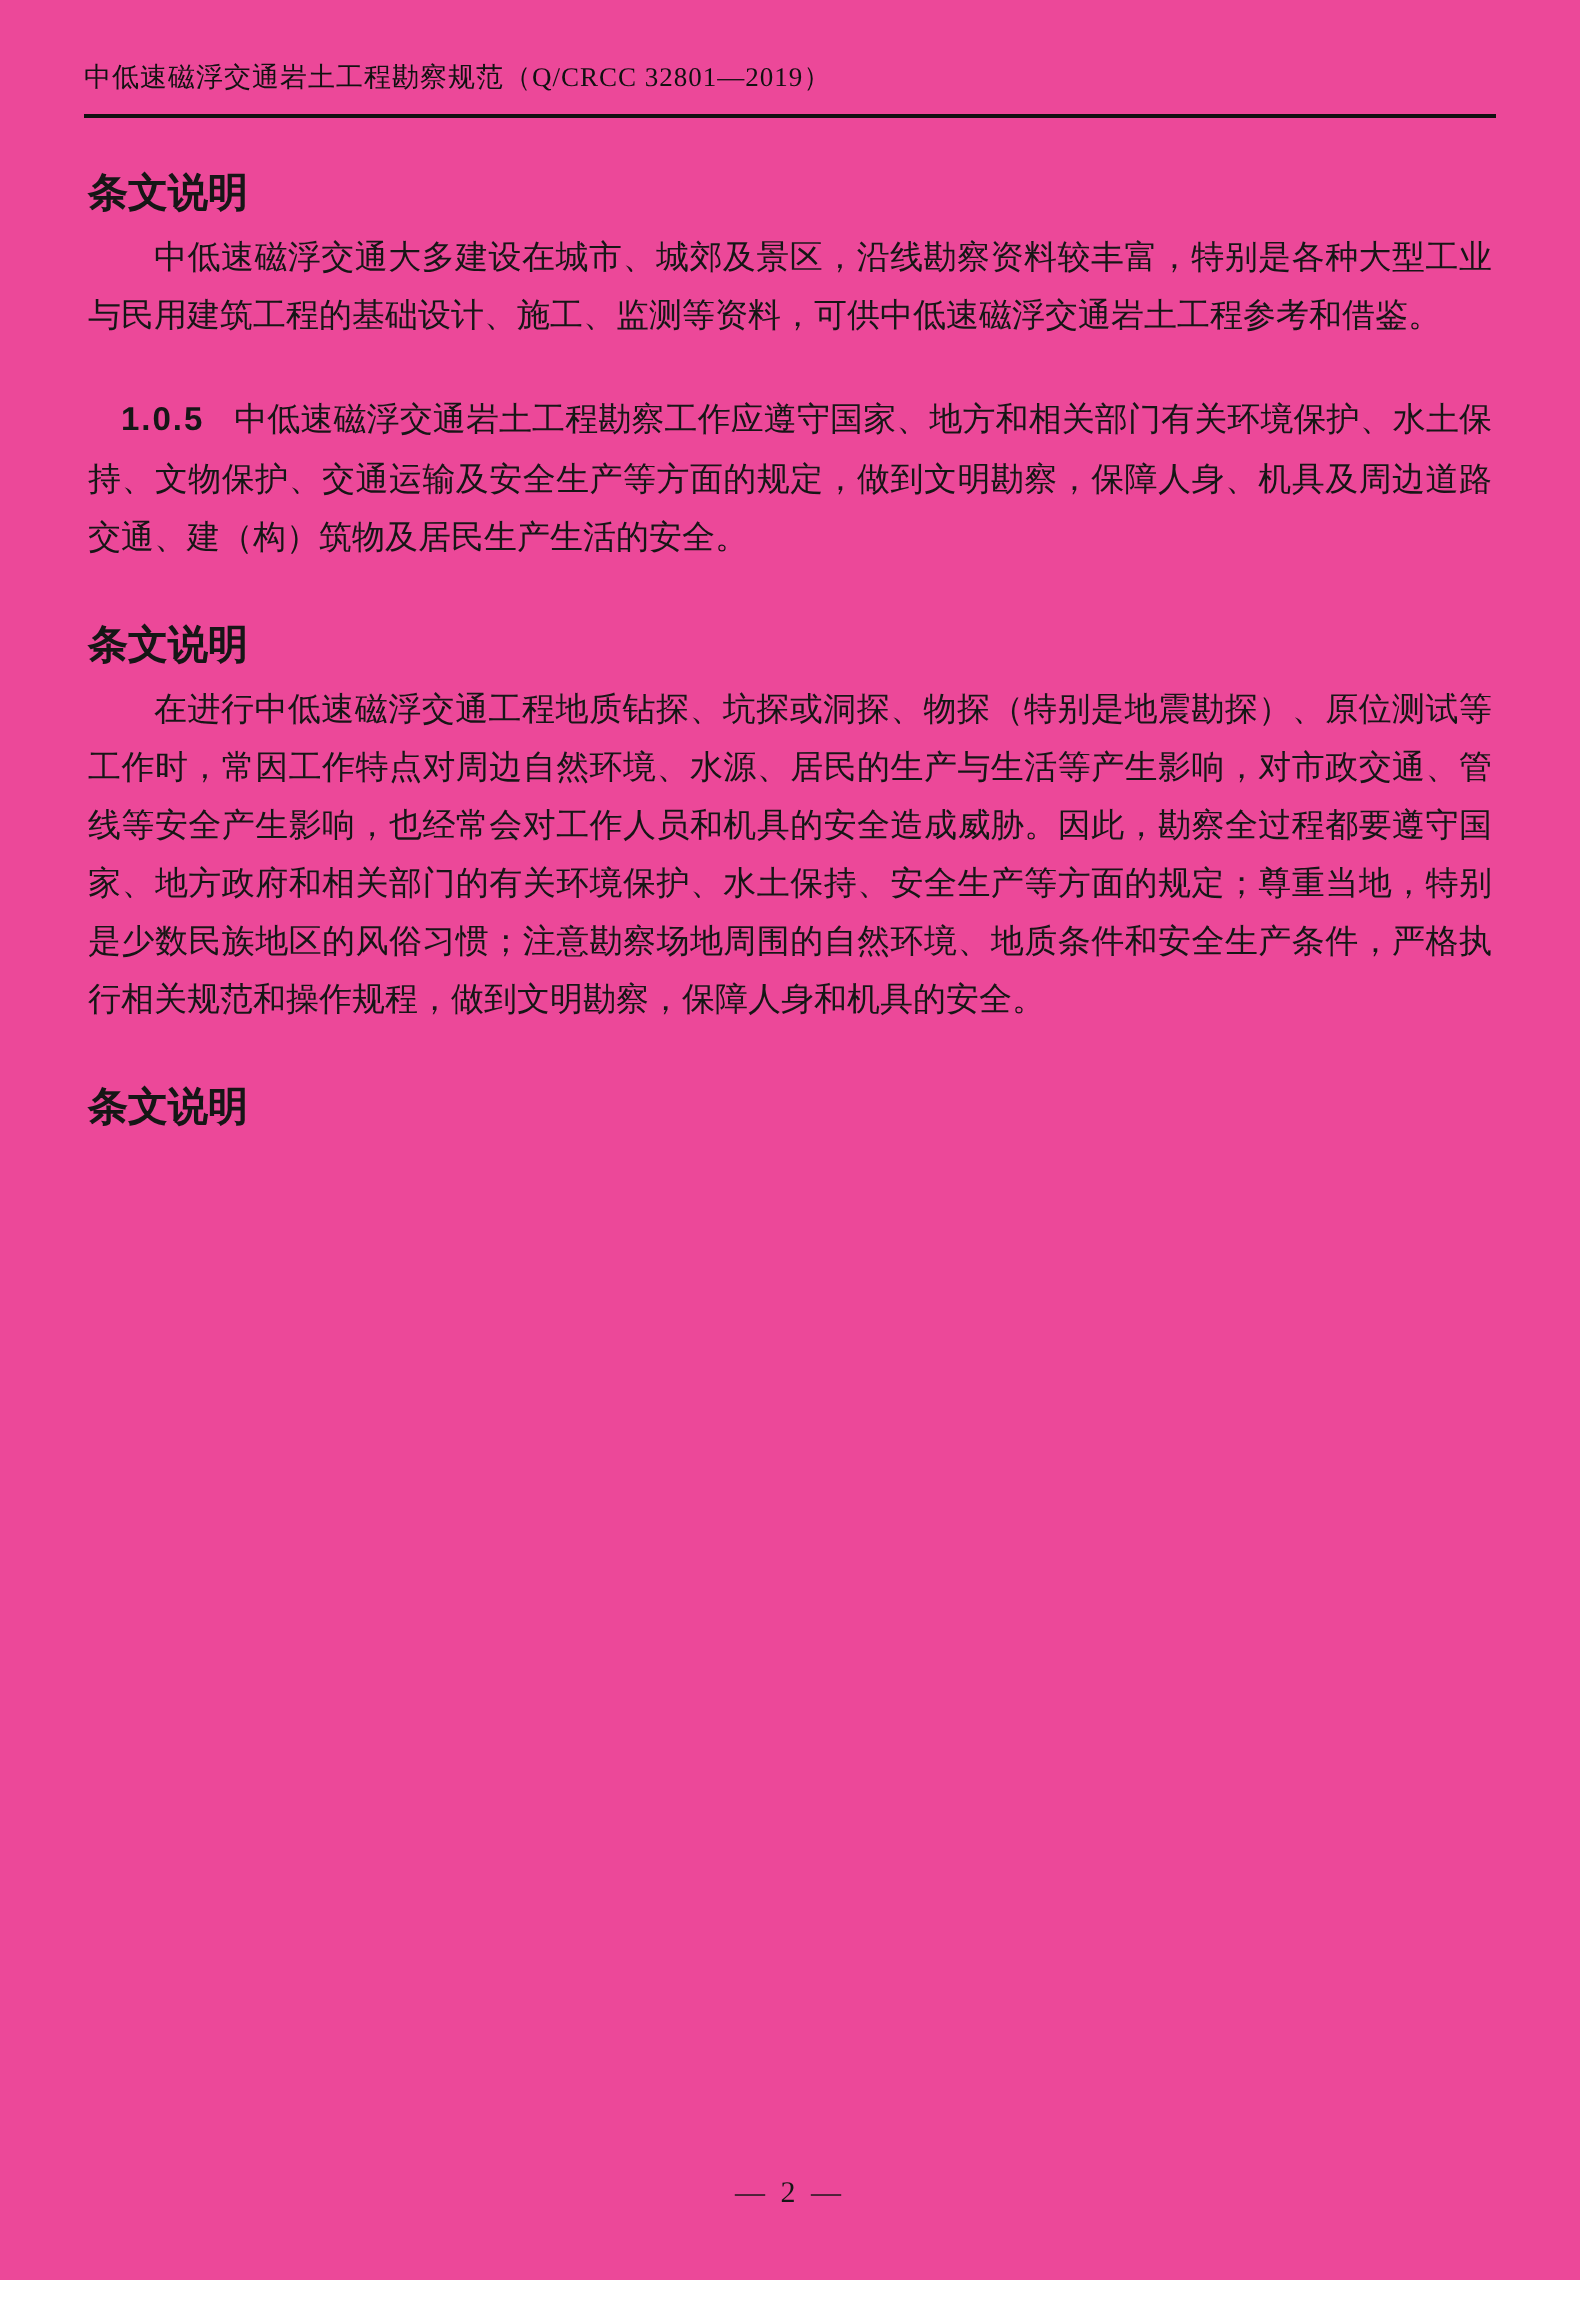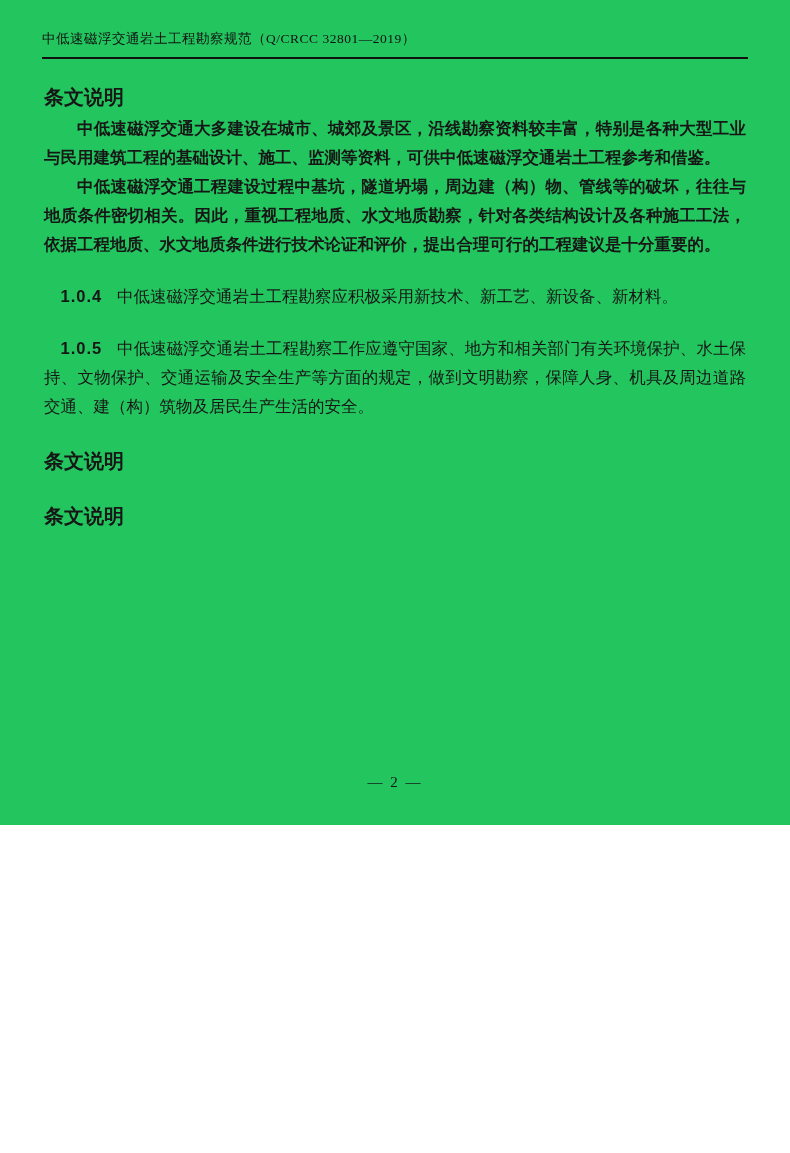--- a/index.html
+++ b/index.html
@@ -1,22 +1,22 @@
 <!DOCTYPE html>
 <html><head>
 <meta charset="utf-8">
 <style>
   * { margin: 0; padding: 0; box-sizing: border-box; }
   html, body { background: #ffffff; }
   .page {
     position: relative;
     width: 790px;
-    height: 825px;
+    height: 1140px;
     margin: 0 auto;
-    background: #22c55e;
+    background: #ec4899;
     color: #161616;
     font-family: "Liberation Serif", serif;
     overflow: hidden;
   }
   .page-header {
     margin: 30px 42px 0 42px;
     padding-bottom: 9px;
     border-bottom: 2px solid #111111;
   }
   .header-title {
@@ -35,21 +35,20 @@
     font-family: "Liberation Sans", sans-serif;
     font-weight: 700;
     font-size: 20px;
     margin-top: 26px;
     margin-bottom: 2px;
     text-align: left;
   }
   .heading:first-child { margin-top: 0; }
   .para {
     text-indent: 2em;
-    font-weight: bold;
   }
   .clause {
     margin-top: 23px;
     text-indent: 1em;
   }
   .clause-num {
     font-weight: 700;
     font-family: "Liberation Sans", sans-serif;
     margin-right: 0.9em;
     letter-spacing: 1px;
@@ -73,28 +72,27 @@
   <header class="page-header">
     <div class="header-title">中低速磁浮交通岩土工程勘察规范（Q/CRCC 32801—2019）</div>
   </header>
 
   <main class="content">
 
     <h2 class="heading">条文说明</h2>
 
     <p class="para">中低速磁浮交通大多建设在城市、城郊及景区，沿线勘察资料较丰富，特别是各种大型工业与民用建筑工程的基础设计、施工、监测等资料，可供中低速磁浮交通岩土工程参考和借鉴。</p>
 
-    <p class="para">中低速磁浮交通工程建设过程中基坑，隧道坍塌，周边建（构）物、管线等的破坏，往往与地质条件密切相关。因此，重视工程地质、水文地质勘察，针对各类结构设计及各种施工工法，依据工程地质、水文地质条件进行技术论证和评价，提出合理可行的工程建议是十分重要的。</p>
 
-    <p class="clause"><span class="clause-num">1.0.4</span><span class="clause-text">中低速磁浮交通岩土工程勘察应积极采用新技术、新工艺、新设备、新材料。</span></p>
 
     <p class="clause"><span class="clause-num">1.0.5</span><span class="clause-text">中低速磁浮交通岩土工程勘察工作应遵守国家、地方和相关部门有关环境保护、水土保持、文物保护、交通运输及安全生产等方面的规定，做到文明勘察，保障人身、机具及周边道路交通、建（构）筑物及居民生产生活的安全。</span></p>
 
     <h2 class="heading">条文说明</h2>
 
+    <p class="para">在进行中低速磁浮交通工程地质钻探、坑探或洞探、物探（特别是地震勘探）、原位测试等工作时，常因工作特点对周边自然环境、水源、居民的生产与生活等产生影响，对市政交通、管线等安全产生影响，也经常会对工作人员和机具的安全造成威胁。因此，勘察全过程都要遵守国家、地方政府和相关部门的有关环境保护、水土保持、安全生产等方面的规定；尊重当地，特别是少数民族地区的风俗习惯；注意勘察场地周围的自然环境、地质条件和安全生产条件，严格执行相关规范和操作规程，做到文明勘察，保障人身和机具的安全。</p>
 
 
     <h2 class="heading">条文说明</h2>
 
 
   </main>
 
   <footer class="page-footer">
     <span>— 2 —</span>
   </footer>

